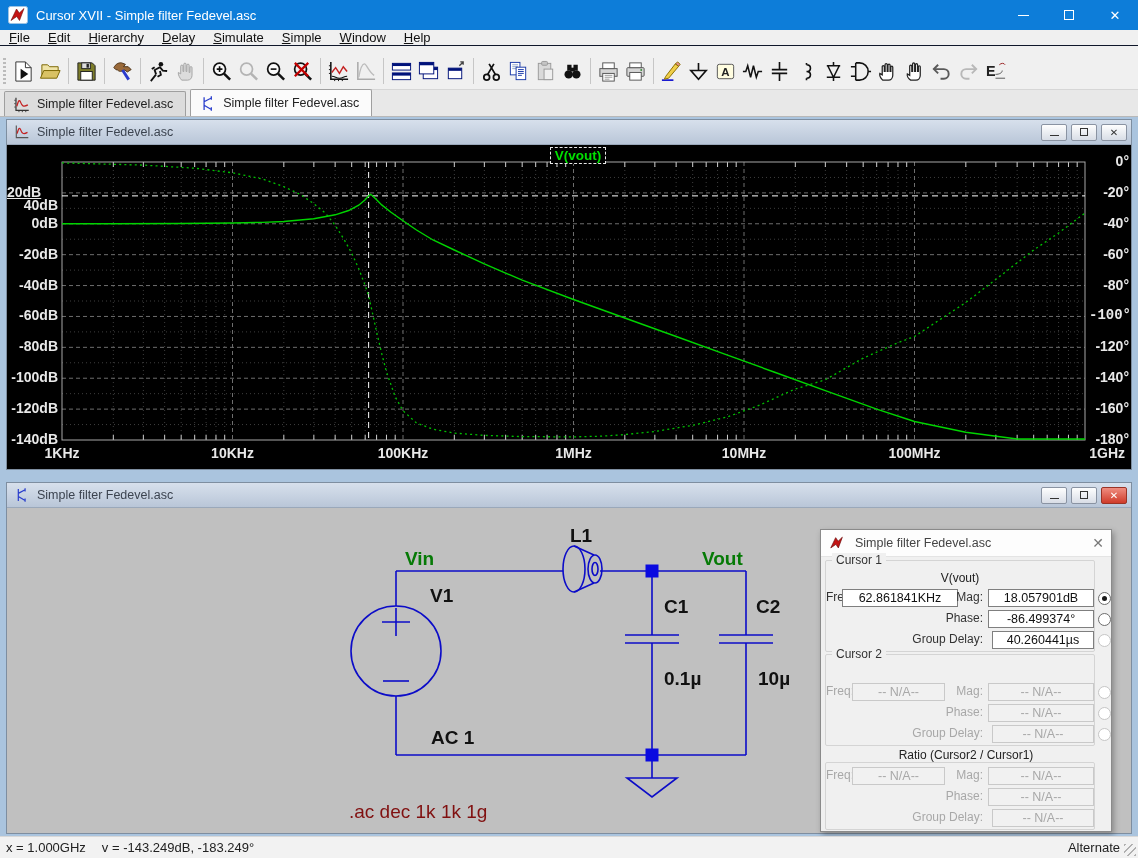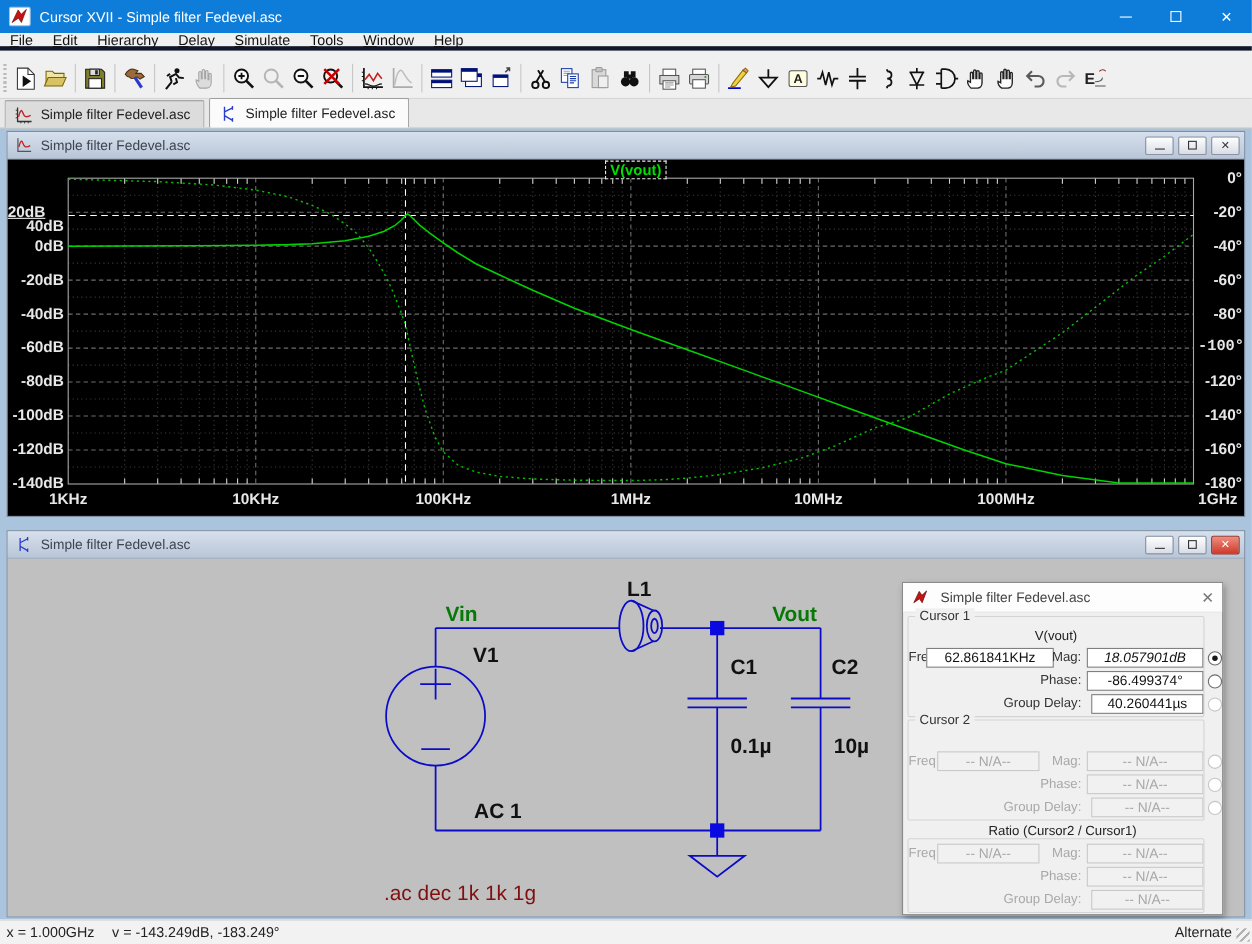--- a/index.html
+++ b/index.html
@@ -12,21 +12,21 @@
               background:#0d7dd9; display:flex; align-items:center; }
   #titlebar .logo { margin-left:8px; width:20px; height:18px; }
   #titlebar .title { color:#fff; font-size:13px; margin-left:8px; flex:1; }
   .win-btn { width:46px; height:30px; display:flex; align-items:center; justify-content:center;
              color:#fff; font-size:13px; }
   .win-btn .minbar { width:11px; height:1px; background:#fff; display:block; }
   .win-btn .maxbox { width:10px; height:10px; border:1px solid #fff; display:block; }
 
   
   #menubar { position:absolute; left:0; top:30px; width:1138px; height:16px;
-             background:#f0f0f0; display:flex; align-items:center; border-bottom:4px solid #0f172a;}
+             background:#f0f0f0; display:flex; align-items:center; border-bottom:1px solid #0f172a;}
   .menu-item { display:inline-block; padding:2px 9px; font-size:13px; color:#111; }
   .menu-item::first-letter { text-decoration:underline; }
 
   
   #toolbar { position:absolute; left:0; top:53px; width:1138px; height:37px; background:#f0f0f0;
              display:flex; align-items:center; border-bottom:1px solid #d6d6d6; overflow:hidden; }
   #toolbar .grip { width:5px; height:26px; margin:0 4px 0 3px;
     background:repeating-linear-gradient(#bbb 0 2px, transparent 2px 4px); width:3px;}
   .tbtn { width:27px; height:27px; display:flex; align-items:center; justify-content:center; flex:0 0 auto; }
   .tbtn svg { width:23px; height:23px; }
@@ -122,21 +122,21 @@
       </div>
     <div class="win-btn">✕</div>
   </div>
 
   <div id="menubar">
       <span class="menu-item">File</span>
       <span class="menu-item">Edit</span>
       <span class="menu-item">Hierarchy</span>
       <span class="menu-item">Delay</span>
       <span class="menu-item">Simulate</span>
-      <span class="menu-item">Tools</span>
+      <span class="menu-item">Simple</span>
       <span class="menu-item">Window</span>
       <span class="menu-item">Help</span>
     </div>
 
   <div id="toolbar">
       <div class="grip"></div>
       <span class="tbtn">
         <svg viewBox="0 0 24 24">
           <path d="M4 2h10l6 6v14H4z" fill="#fff" stroke="#333"></path>
           <path d="M14 2v6h6" fill="none" stroke="#333"></path>
@@ -686,21 +686,21 @@
       <span class="dtitle">Simple filter Fedevel.asc</span>
       <span class="dlg-close">✕</span>
     </div>
 
     <div class="grp" style="top:30px;height:92px;">
       <span class="grp-label">Cursor 1</span>
       <span class="trace-name" style="top:10px;">V(vout)</span>
       <span class="flabel" style="left:0;top:28px;width:23px;">Freq:</span>
       <div class="fld" style="left:16px;top:28px;width:116px;">62.861841KHz</div>
       <span class="flabel" style="left:117px;top:28px;width:40px;">Mag:</span>
-      <div class="fld" style="left:162px;top:28px;width:106px;font-style:italic;">18.057901dB</div>
+      <div class="fld" style="left:162px;top:28px;width:106px;">18.057901dB</div>
       <span class="flabel" style="left:75px;top:49px;width:82px;">Phase:</span>
       <div class="fld" style="left:162px;top:49px;width:106px;">-86.499374°</div>
       <span class="flabel" style="left:40px;top:70px;width:117px;">Group Delay:</span>
       <div class="fld" style="left:166px;top:70px;width:102px;">40.260441µs</div>
     </div>
     <div class="radio sel" style="top:62px;"></div>
     <div class="radio" style="top:83px;"></div>
     <div class="radio dis" style="top:104px;"></div>
 
     <div class="grp dis" style="top:124px;height:92px;">

